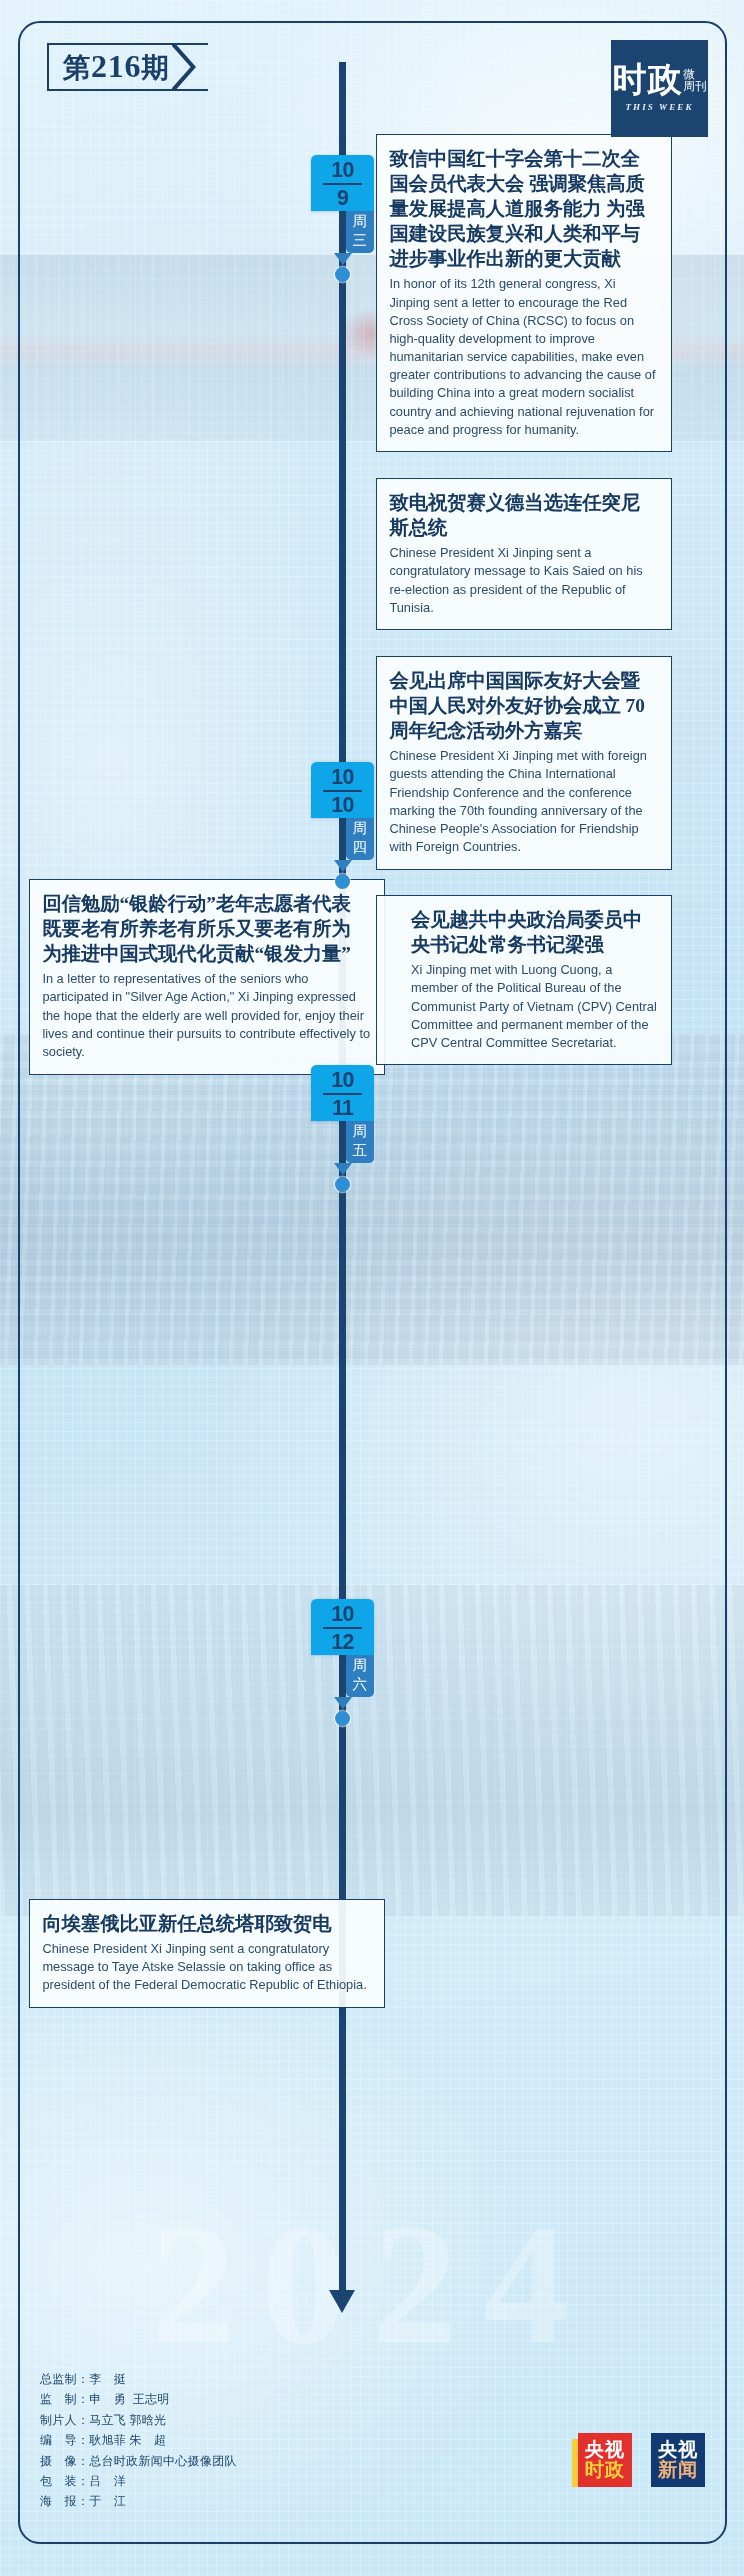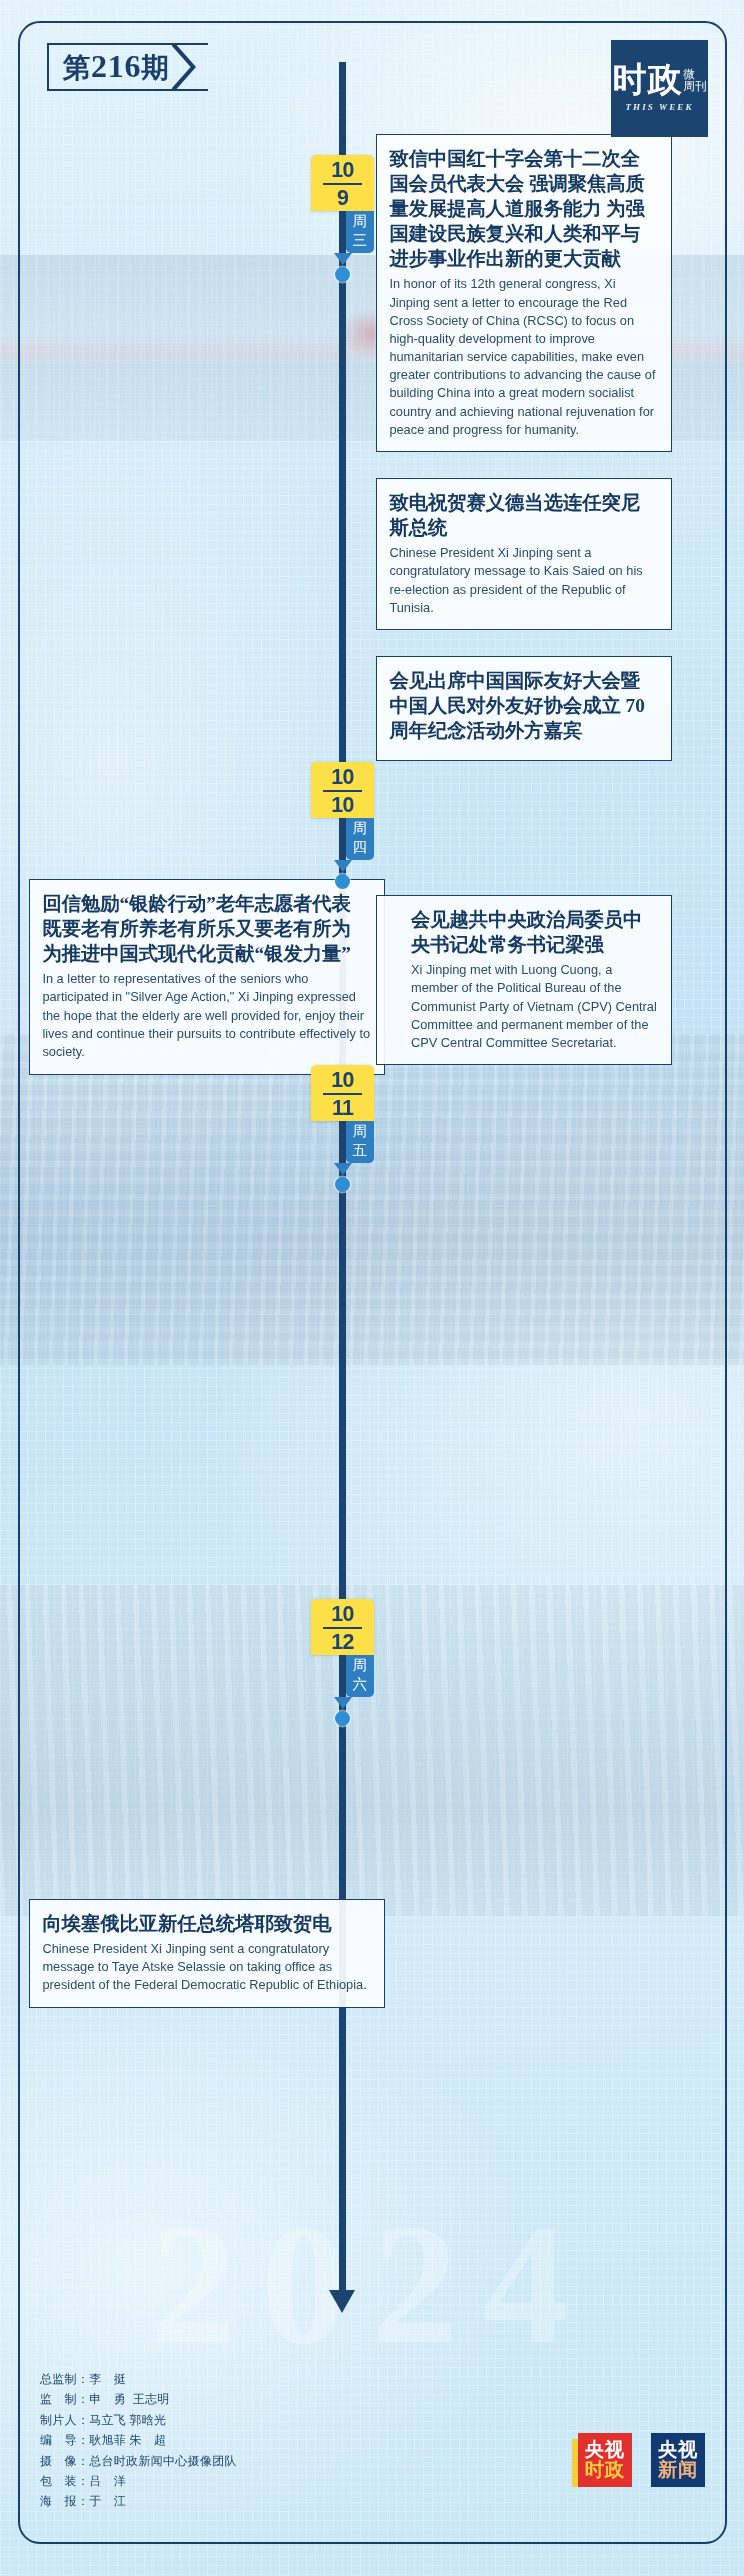--- a/index.html
+++ b/index.html
@@ -196,21 +196,21 @@
     z-index: 2;
   }
 
   .date-marker {
     position: absolute;
     left: 311px;
     width: 63px;
     z-index: 7;
   }
   .date-marker .box {
-    background: #fde047;
+    background: #0ea5e9;
     border-radius: 5.5px 5.5px 0 0;
     padding: 4.1px 0 2.1px;
     text-align: center;
     box-shadow: 0 0.7px 2.8px rgba(20,60,100,0.18);
   }
   .date-marker .m,
   .date-marker .d {
     font-family: "Liberation Sans", sans-serif;
     font-size: 21.4px;
     font-weight: bold;
@@ -407,20 +407,21 @@
     <div class="card right" style="top: 478px;">
       <div class="cn-title">致电祝贺赛义德当选连任突尼斯总统</div>
       <div class="en-body">Chinese President Xi Jinping sent a congratulatory message to Kais Saied on his re-election as president of the Republic of Tunisia.</div>
     </div>
     <div class="card left" style="top: 879px;">
       <div class="cn-title">回信勉励“银龄行动”老年志愿者代表 既要老有所养老有所乐又要老有所为 为推进中国式现代化贡献“银发力量”</div>
       <div class="en-body">In a letter to representatives of the seniors who participated in "Silver Age Action," Xi Jinping expressed the hope that the elderly are well provided for, enjoy their lives and continue their pursuits to contribute effectively to society.</div>
     </div>
     <div class="card right" style="top: 656px;">
       <div class="cn-title">会见出席中国国际友好大会暨中国人民对外友好协会成立 70 周年纪念活动外方嘉宾</div>
+      <div class="en-body">Chinese President Xi Jinping met with foreign guests attending the China International Friendship Conference and the conference marking the 70th founding anniversary of the Chinese People's Association for Friendship with Foreign Countries.</div>
     </div>
     <div class="card right" style="top: 895px; padding-left: 34px;">
       <div class="cn-title">会见越共中央政治局委员中央书记处常务书记梁强</div>
       <div class="en-body">Xi Jinping met with Luong Cuong, a member of the Political Bureau of the Communist Party of Vietnam (CPV) Central Committee and permanent member of the CPV Central Committee Secretariat.</div>
     </div>
     <div class="card left" style="top: 1899px;">
       <div class="cn-title">向埃塞俄比亚新任总统塔耶致贺电</div>
       <div class="en-body">Chinese President Xi Jinping sent a congratulatory message to Taye Atske Selassie on taking office as president of the Federal Democratic Republic of Ethiopia.</div>
     </div>
   </div>

